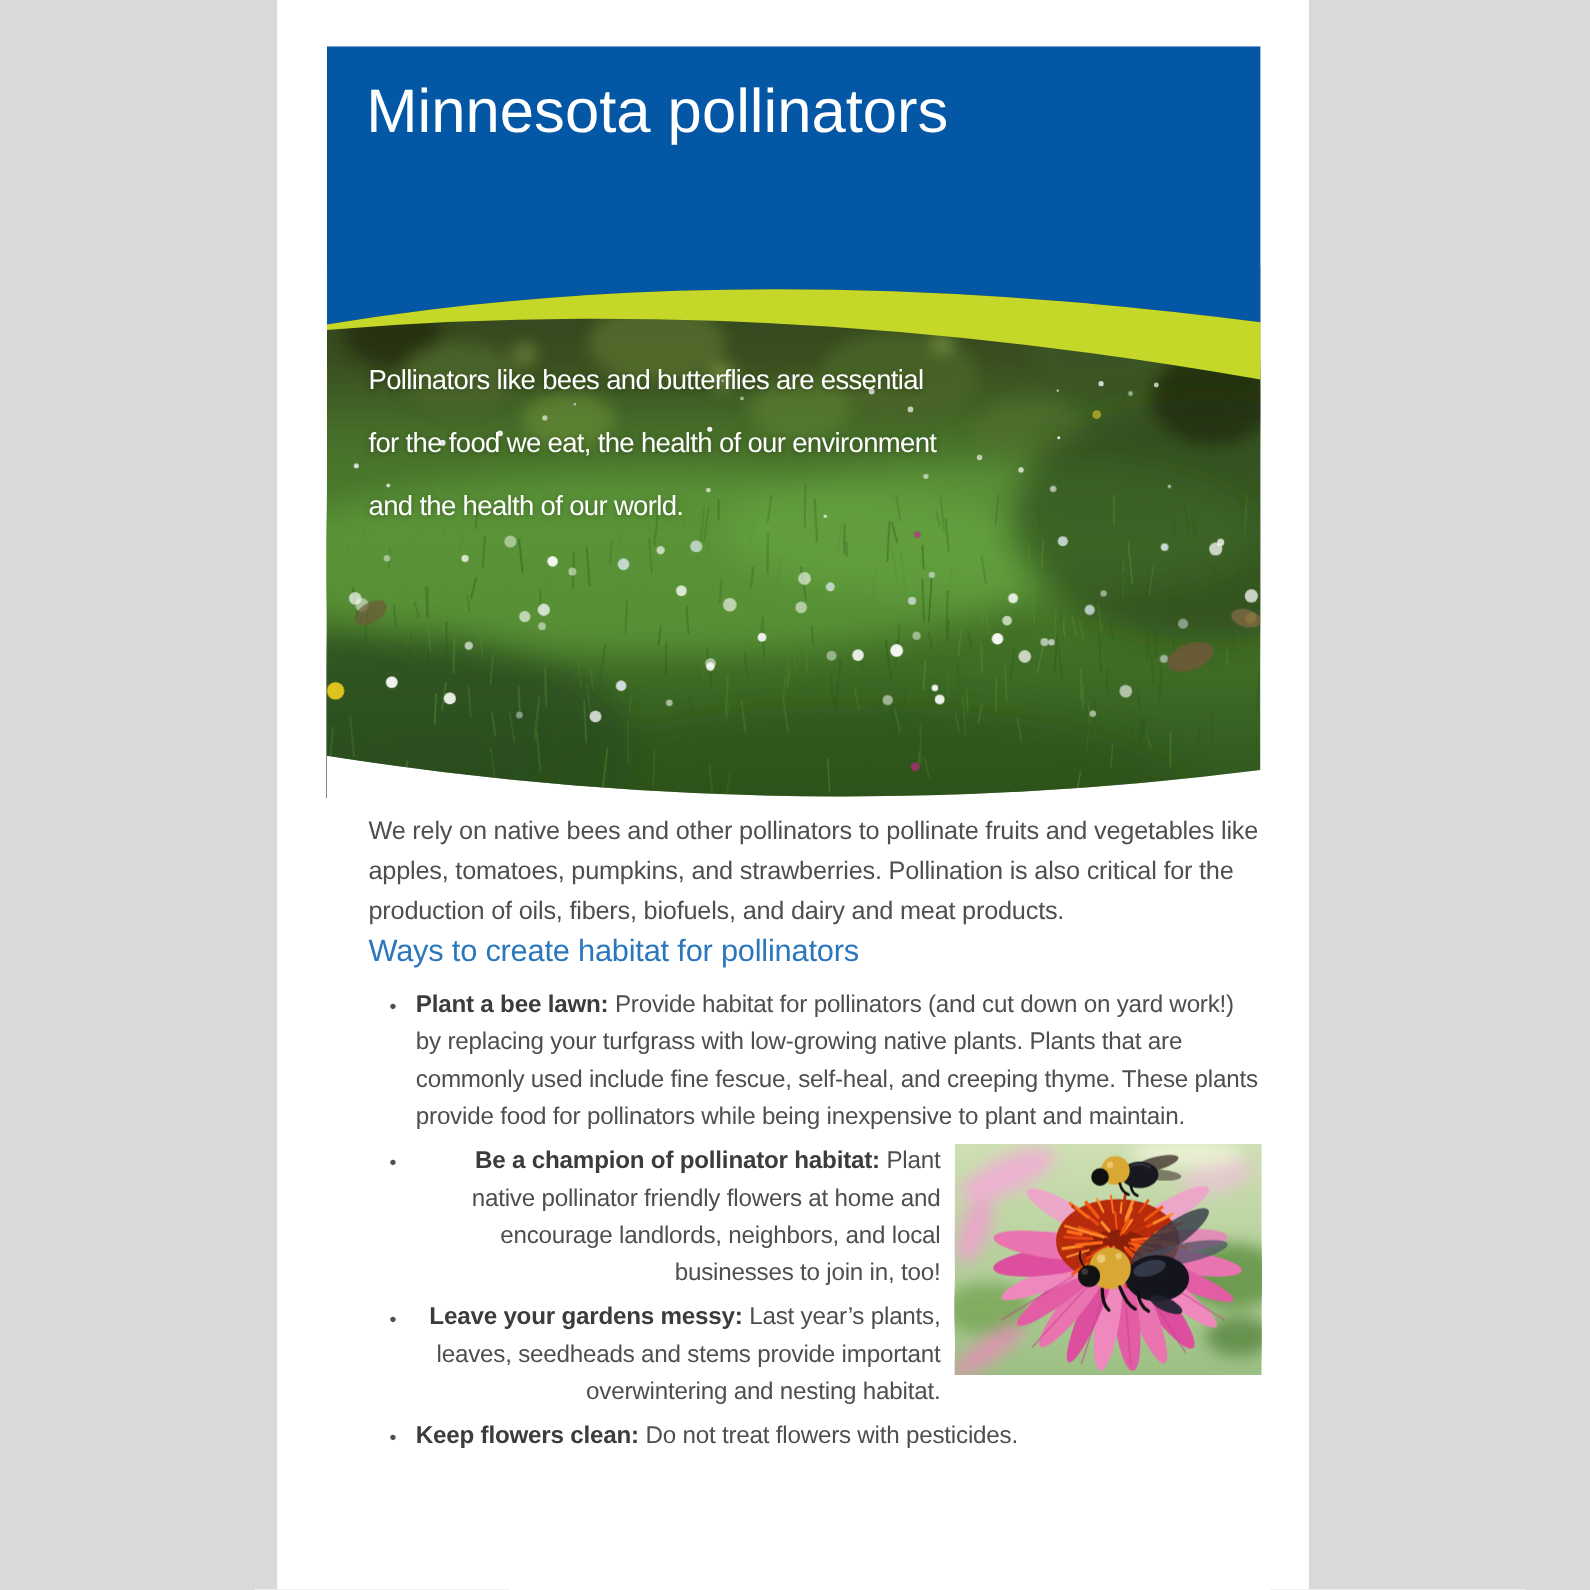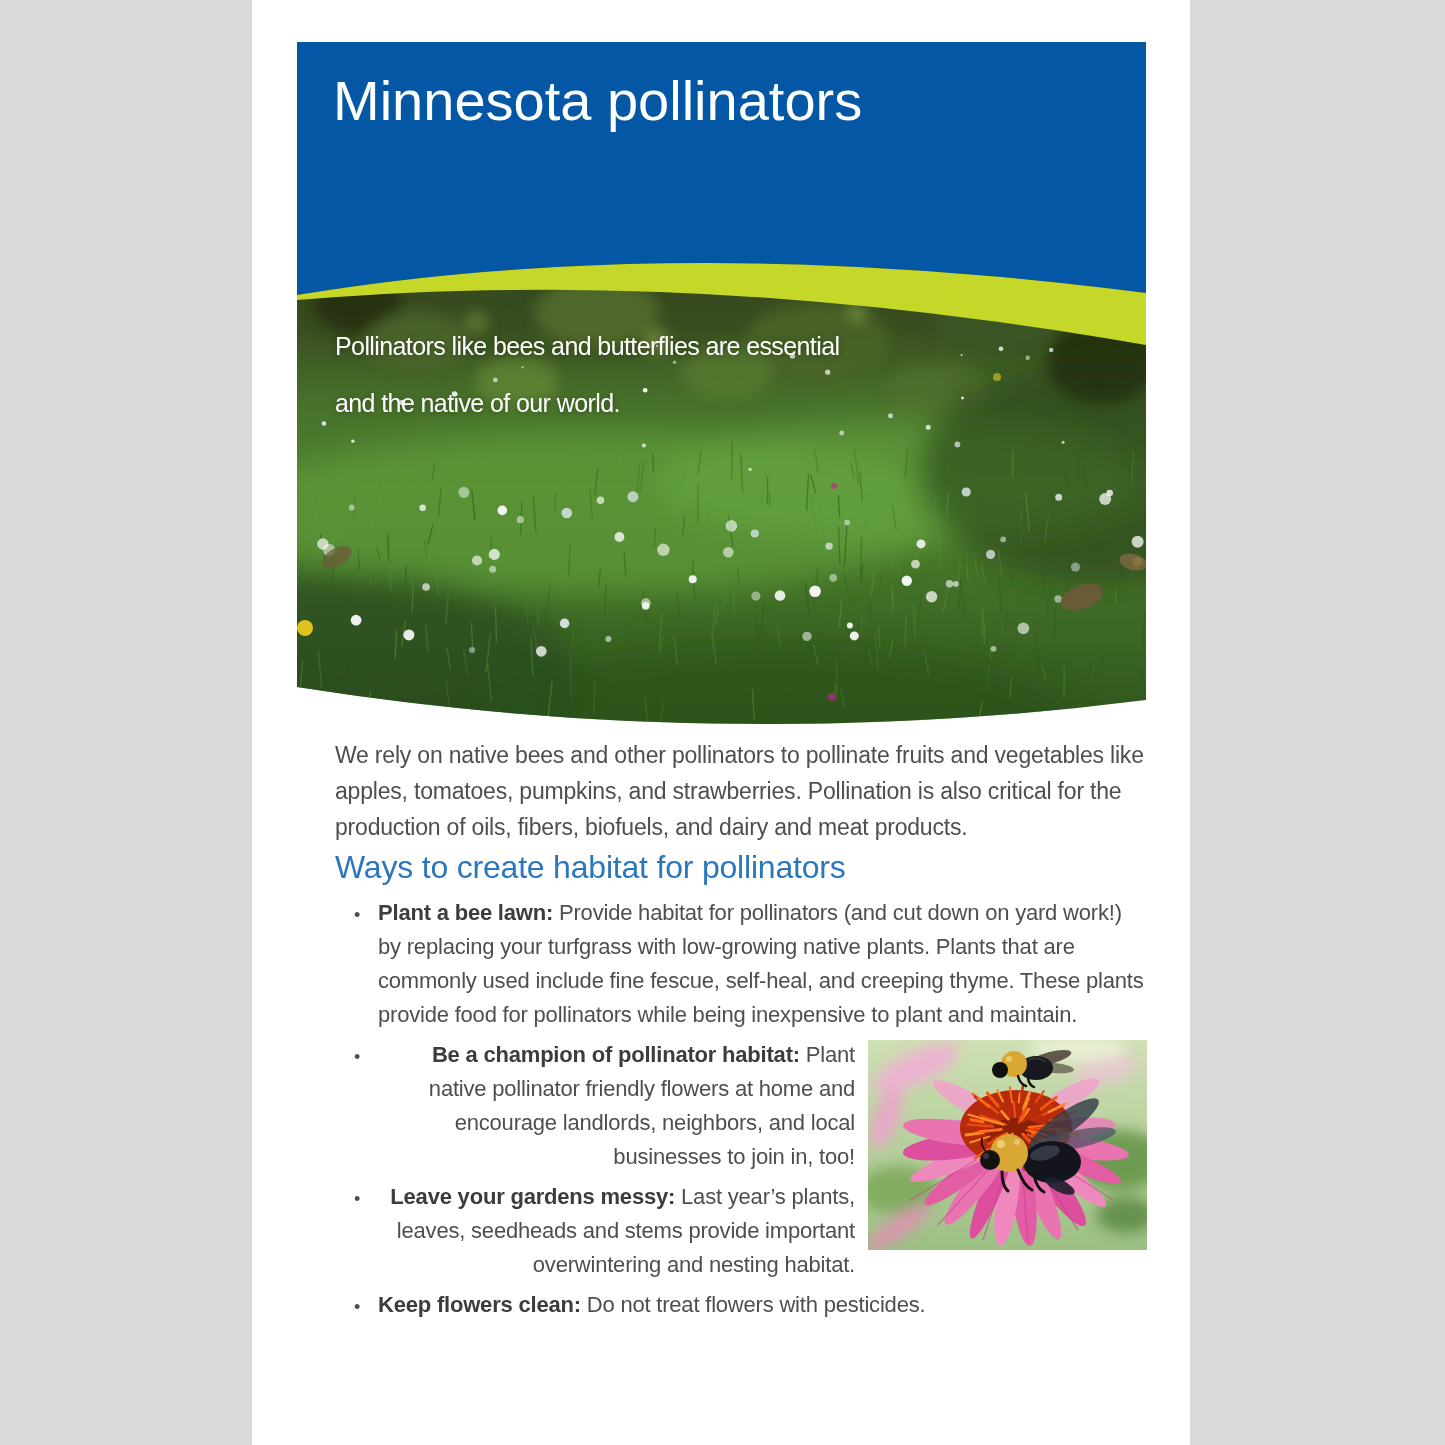--- a/index.html
+++ b/index.html
@@ -25,21 +25,21 @@
     color:#ffffff;font-size:25px;line-height:57px;letter-spacing:-0.6px;
     text-shadow:0 1px 6px rgba(0,0,0,0.35);
   }
   
   .intro{
     position:absolute;left:83px;top:737px;width:818px;margin:0;
     font-size:23px;line-height:36px;letter-spacing:-0.2px;color:#4e4e50;
   }
   .heading{
     position:absolute;left:83px;top:849px;margin:0;
-    font-size:32px;font-weight:400;letter-spacing:-0.2px;color:#2b77bd;
+    font-size:28px;font-weight:400;letter-spacing:-0.2px;color:#2b77bd;
   }
   .bullets{position:absolute;left:102px;top:896px;width:795px;}
   .bullet{display:flex;margin:0 0 6px 0;}
   .dot{flex:0 0 24px;font-size:23px;line-height:34px;color:#4e4e50;}
   .dot::before{content:"\2022";font-size:18px;}
   .btext{
     flex:1;margin:0;font-size:22px;line-height:34px;letter-spacing:-0.2px;color:#4e4e50;
   }
   .btext b{color:#3c3c3e;}
   .bullet.narrow .btext{margin-right:294px;text-align:right;}
@@ -462,21 +462,22 @@
 
       <path d="M0 253 Q380 190 849 251 L849 303 Q400 224 0 258 Z" fill="#c5d829"></path>
     </svg>
 
     <div class="title">
       <div>Minnesota pollinators</div>
     </div>
 
     <div class="tagline">
       <div>Pollinators like bees and butterflies are essential</div>
-      <div>and the native of our world.</div>
+      <div>for the food we eat, the health of our environment</div>
+      <div>and the health of our world.</div>
     </div>
   </div>
 
   <p class="intro">We rely on native bees and other pollinators to pollinate fruits and vegetables like apples, tomatoes, pumpkins, and strawberries. Pollination is also critical for the production of oils, fibers, biofuels, and dairy and meat products.</p>
 
   <h2 class="heading">Ways to create habitat for pollinators</h2>
 
   <div class="bullets">
     <div class="bullet">
       <span class="dot"></span>

